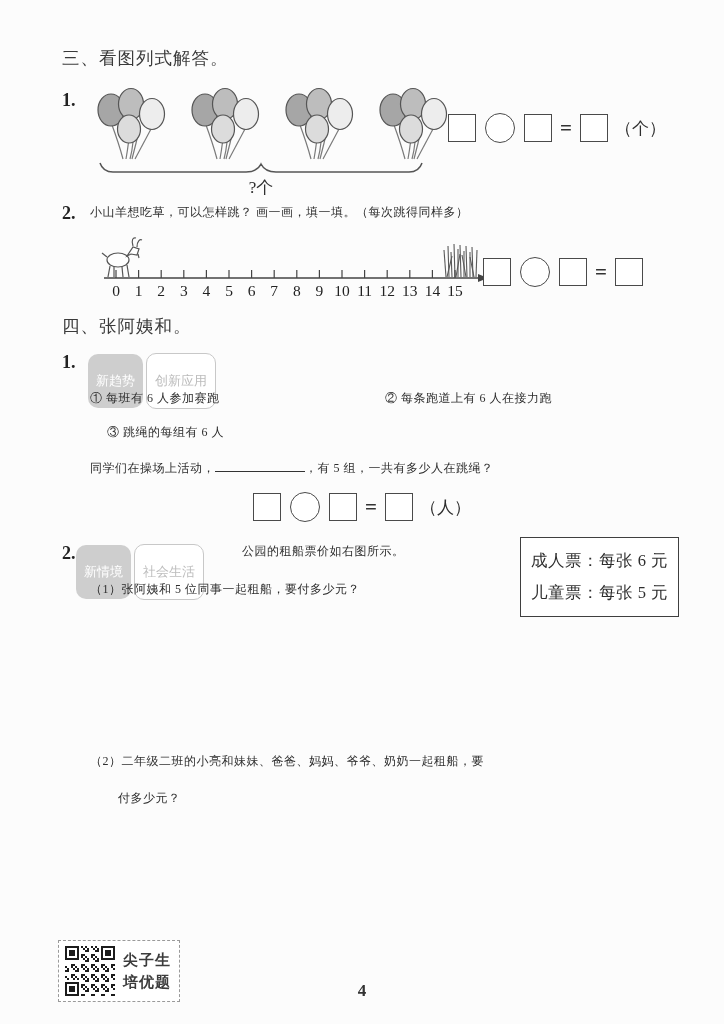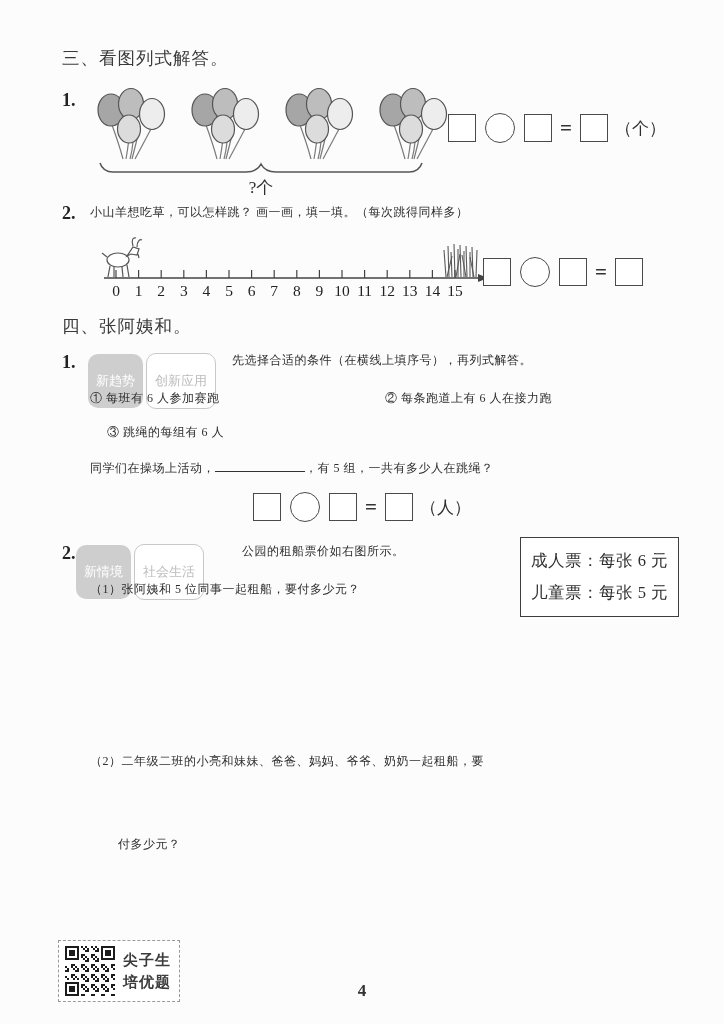--- a/index.html
+++ b/index.html
@@ -203,21 +203,20 @@
     <span class="eq-unit"></span>
   </div>
 
   <div class="abs sec-title" style="left:62px; top:314px;">四、张阿姨和。</div>
 
   <div class="abs q-num" style="left:62px; top:352px;">1.</div>
   <div class="abs badges" style="left:88px; top:353px;">
     <span class="badge badge-filled">新趋势</span>
     <span class="badge badge-outline">创新应用</span>
   </div>
-  <div class="abs body-text" style="left:232px; top:352px;">先选择合适的条件（在横线上填序号），再列式解答。</div>
 
   <div class="abs body-text" style="left:90px; top:390px;">① 每班有 6 人参加赛跑</div>
   <div class="abs body-text" style="left:385px; top:390px;">② 每条跑道上有 6 人在接力跑</div>
   <div class="abs body-text" style="left:90px; top:424px;margin-left:17px;">③ 跳绳的每组有 6 人</div>
 
   <div class="abs body-text" style="left:90px; top:458px;">
     <span>同学们在操场上活动，</span><span class="blank-line"></span><span>，有 5 组，一共有多少人在跳绳？</span>
   </div>
 
   <div class="abs equation" style="left:253px; top:492px;">
@@ -237,21 +236,21 @@
   <div class="abs body-text" style="left:242px; top:543px;">公园的租船票价如右图所示。</div>
 
   <div class="abs price-box" style="left:520px; top:537px;">
     <div>成人票：每张 6 元</div>
     <div>儿童票：每张 5 元</div>
   </div>
 
   <div class="abs body-text" style="left:90px; top:581px;">（1）张阿姨和 5 位同事一起租船，要付多少元？</div>
 
   <div class="abs body-text" style="left:90px; top:753px;">（2）二年级二班的小亮和妹妹、爸爸、妈妈、爷爷、奶奶一起租船，要</div>
-  <div class="abs body-text" style="left:118px; top:836px;font-family:Liberation Serif, serif;">付多少元？</div>
+  <div class="abs body-text" style="left:118px; top:790px;font-family:Liberation Serif, serif;">付多少元？</div>
 
   <div class="abs qr-box" style="left:58px; top:940px;">
     <svg id="qr-svg" width="50" height="50" viewBox="0 0 25 25">
       <rect x="0" y="0" width="25" height="25" fill="#fff"></rect>
       <g id="qr-modules" fill="#1c1c1c">
           <rect x="8" y="0" width="1" height="1"></rect>
           <rect x="10" y="0" width="1" height="1"></rect>
           <rect x="13" y="0" width="1" height="1"></rect>
           <rect x="15" y="0" width="1" height="1"></rect>
           <rect x="9" y="1" width="1" height="1"></rect>

